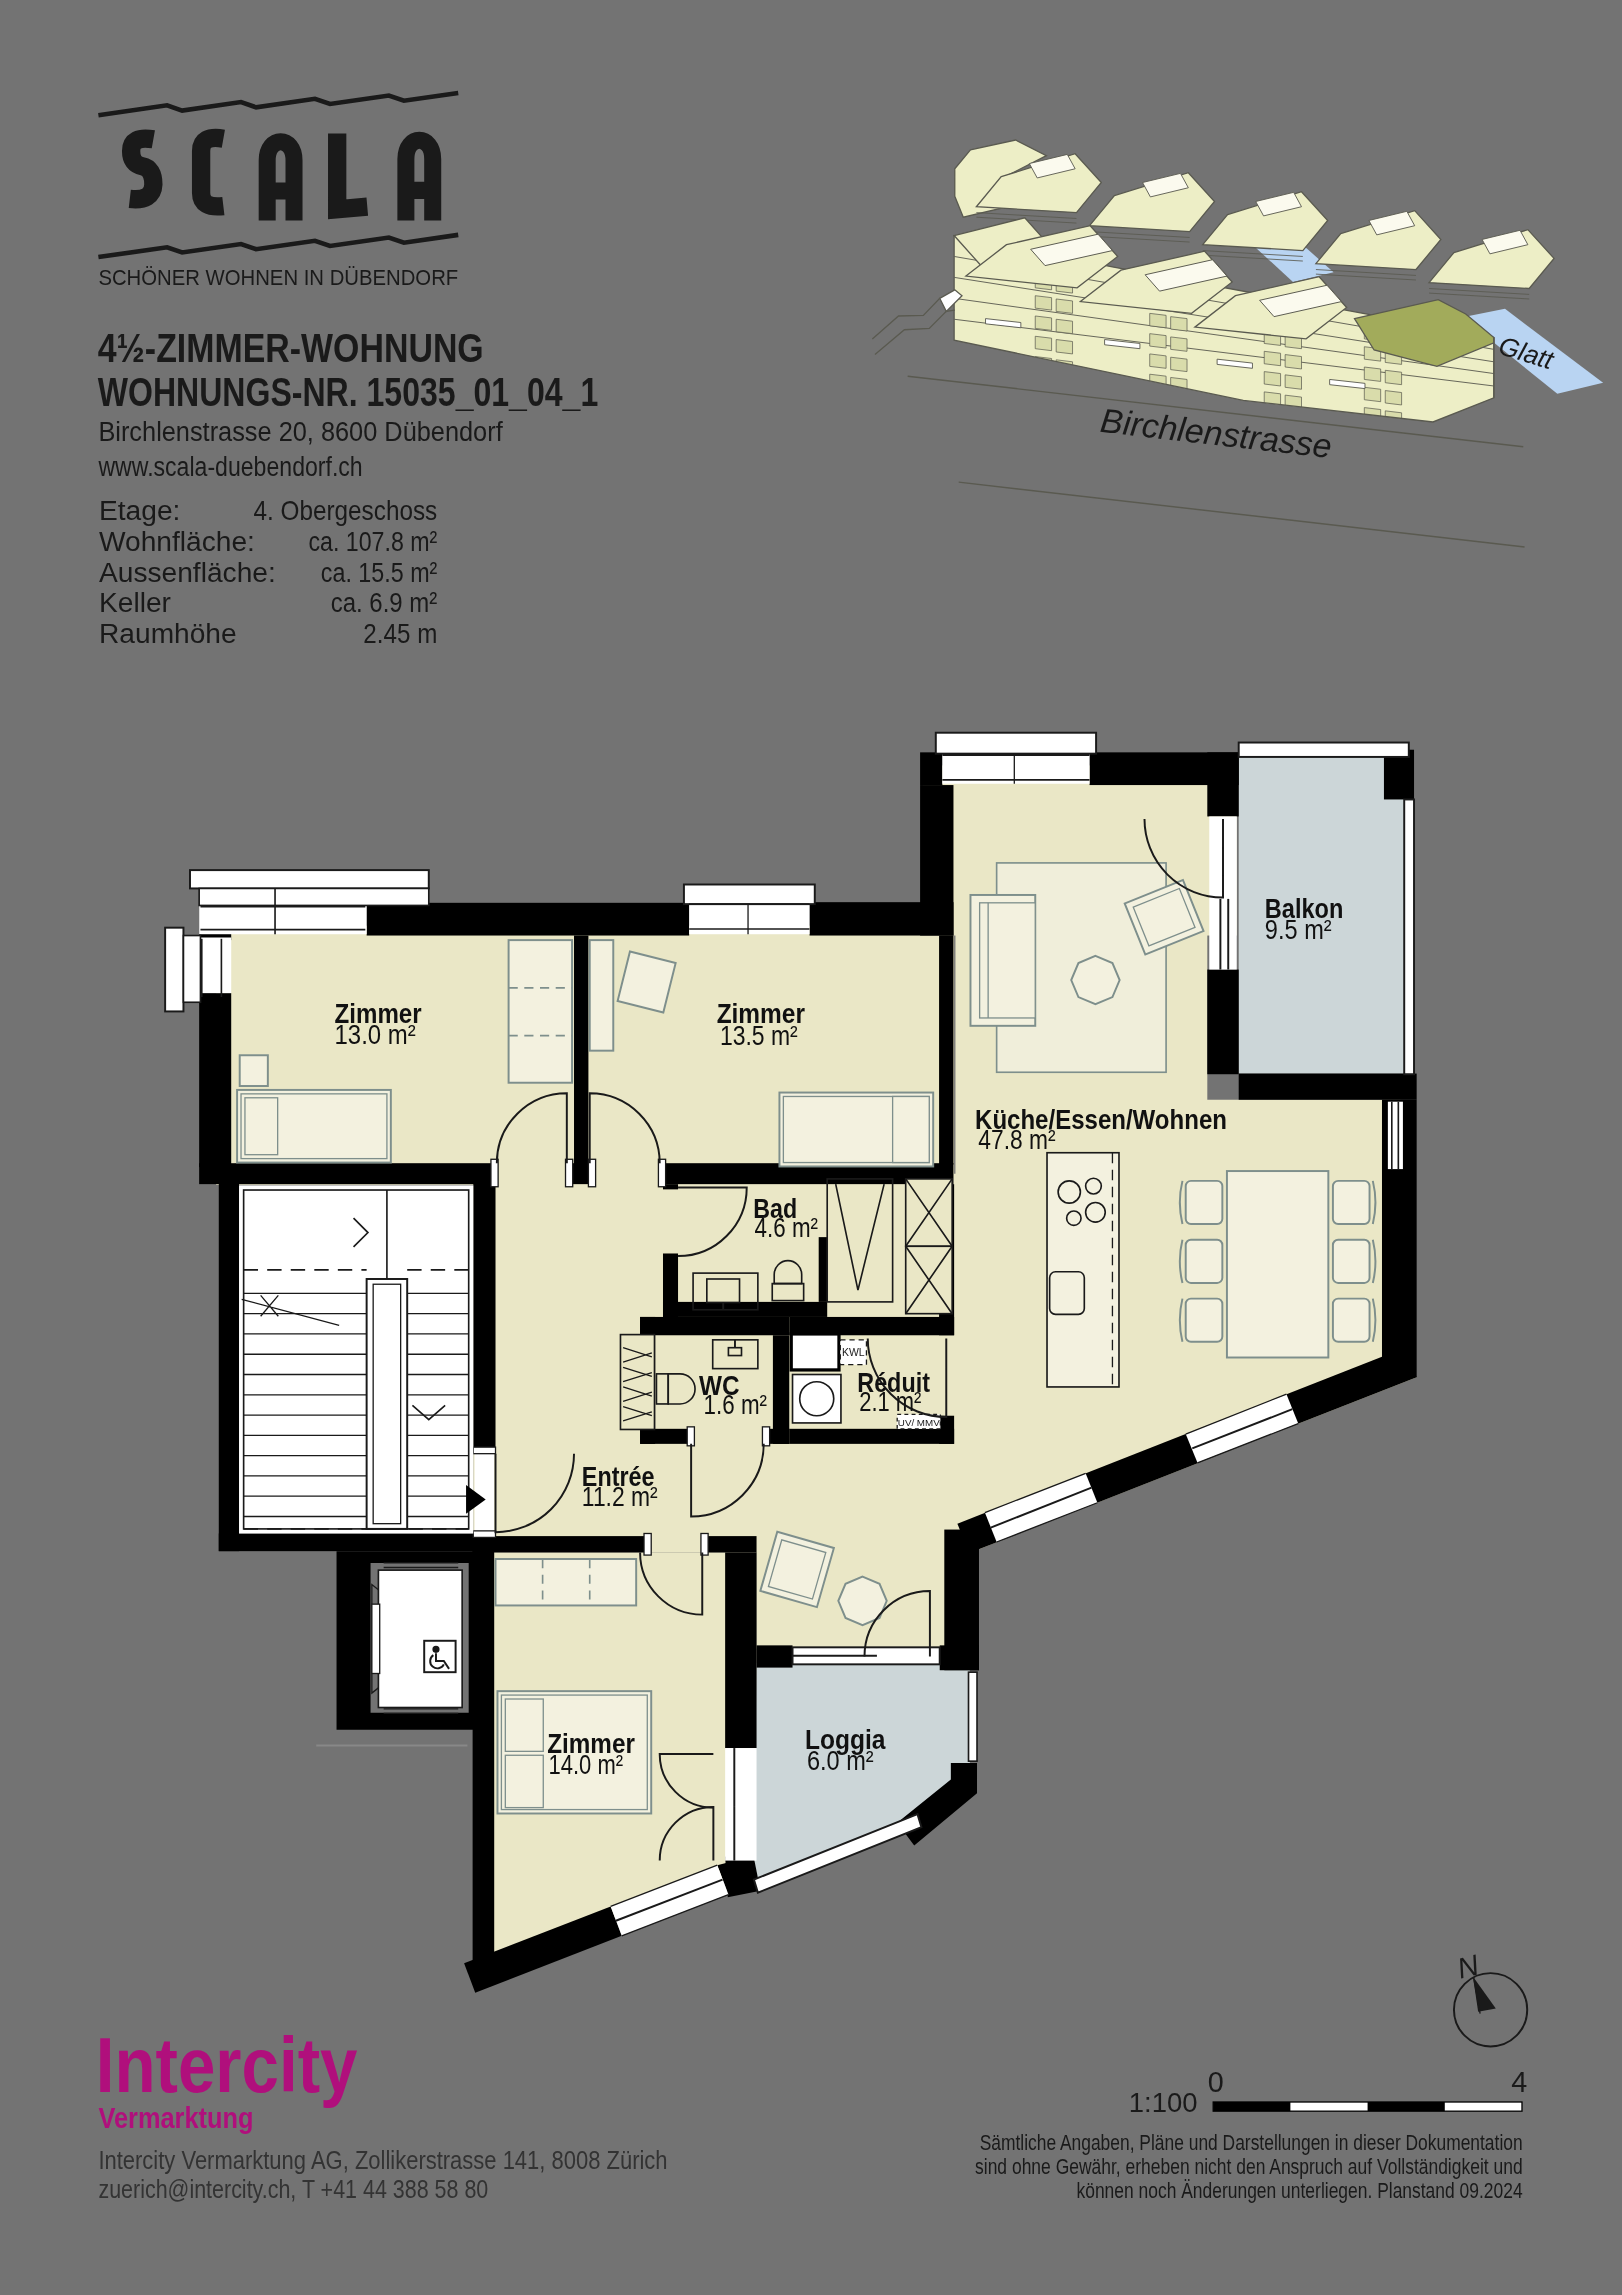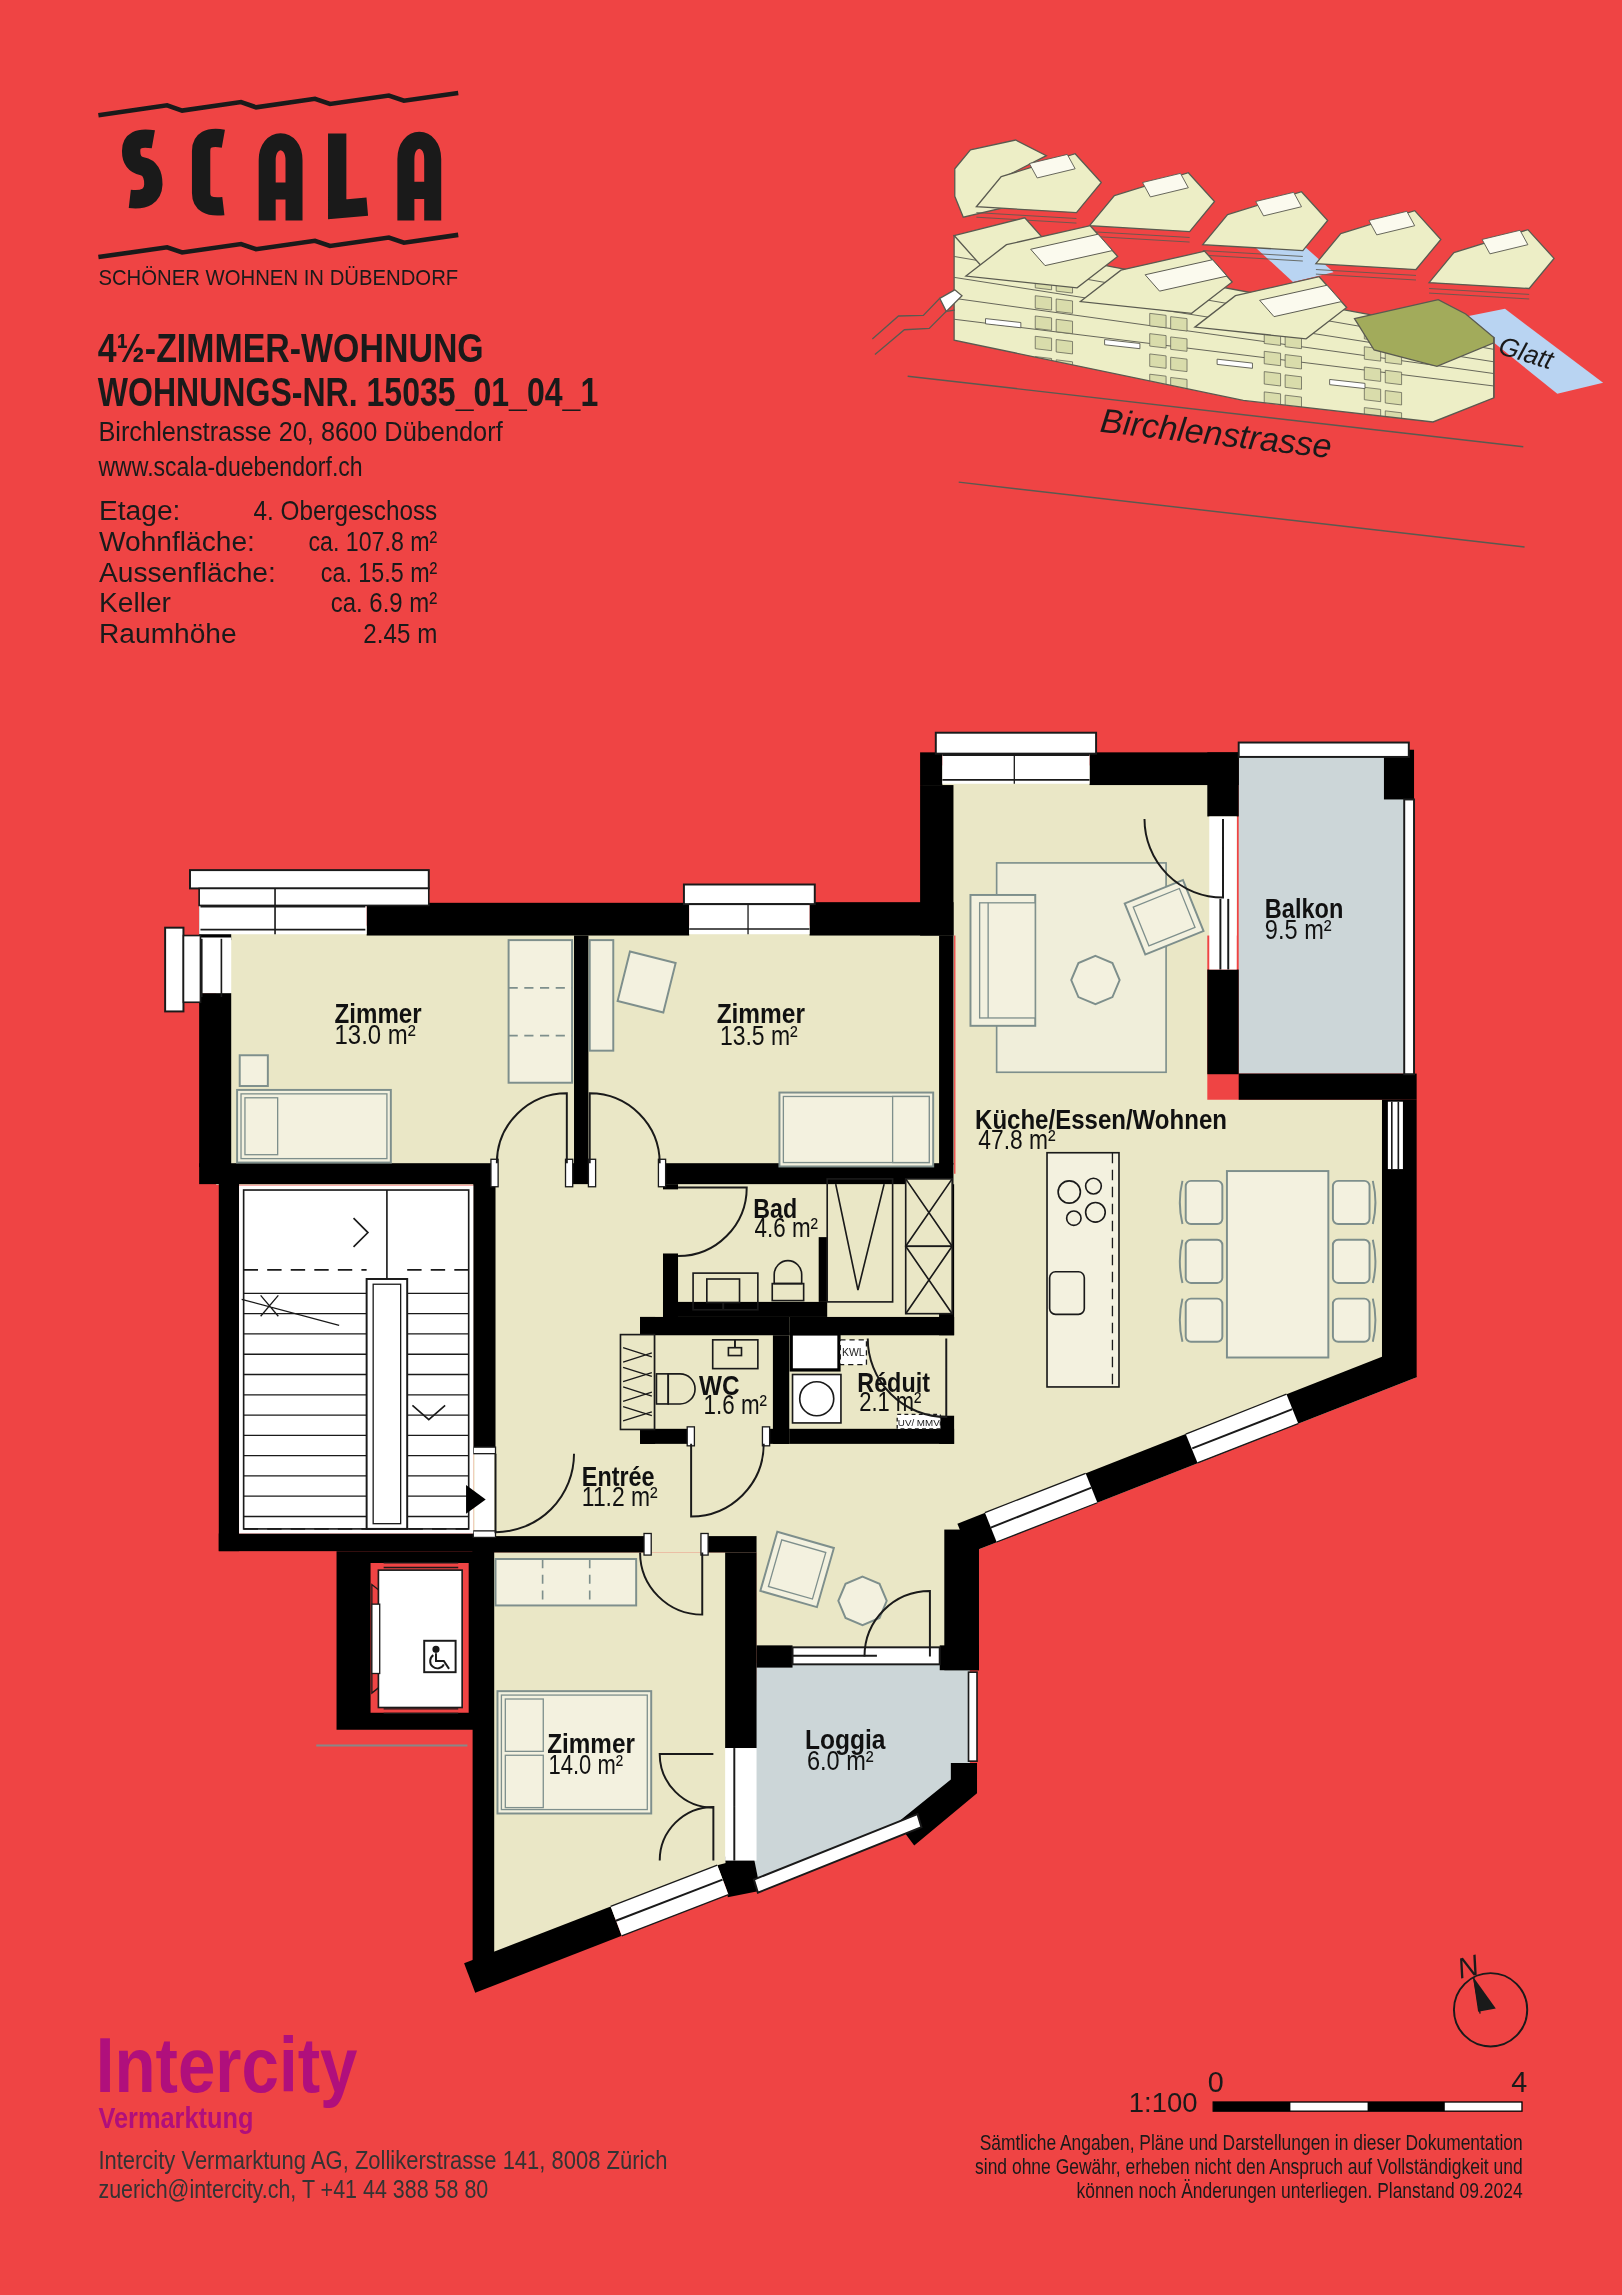--- a/index.html
+++ b/index.html
@@ -1,16 +1,16 @@
 <!DOCTYPE html>
 <html style="font-size:10.5px"><head>
 <meta charset="utf-8">
 <style>
   html,body{margin:0;padding:0;background:#ffffff;}
-  #page{position:relative;width:1623px;height:2295px;background:#ef4444;overflow:hidden;
+  #page{position:relative;width:1623px;height:2295px;background:#737373;overflow:hidden;
         font-family:"Liberation Sans", sans-serif;}
   svg{position:absolute;left:0;top:0;}
   text{font-family:"Liberation Sans", sans-serif;}
 </style>
 </head>
 <body>
 <div id="page">
 <svg width="1623" height="2295" viewBox="0 0 2480 3508" xmlns="http://www.w3.org/2000/svg">
 <g id="logo">
 

